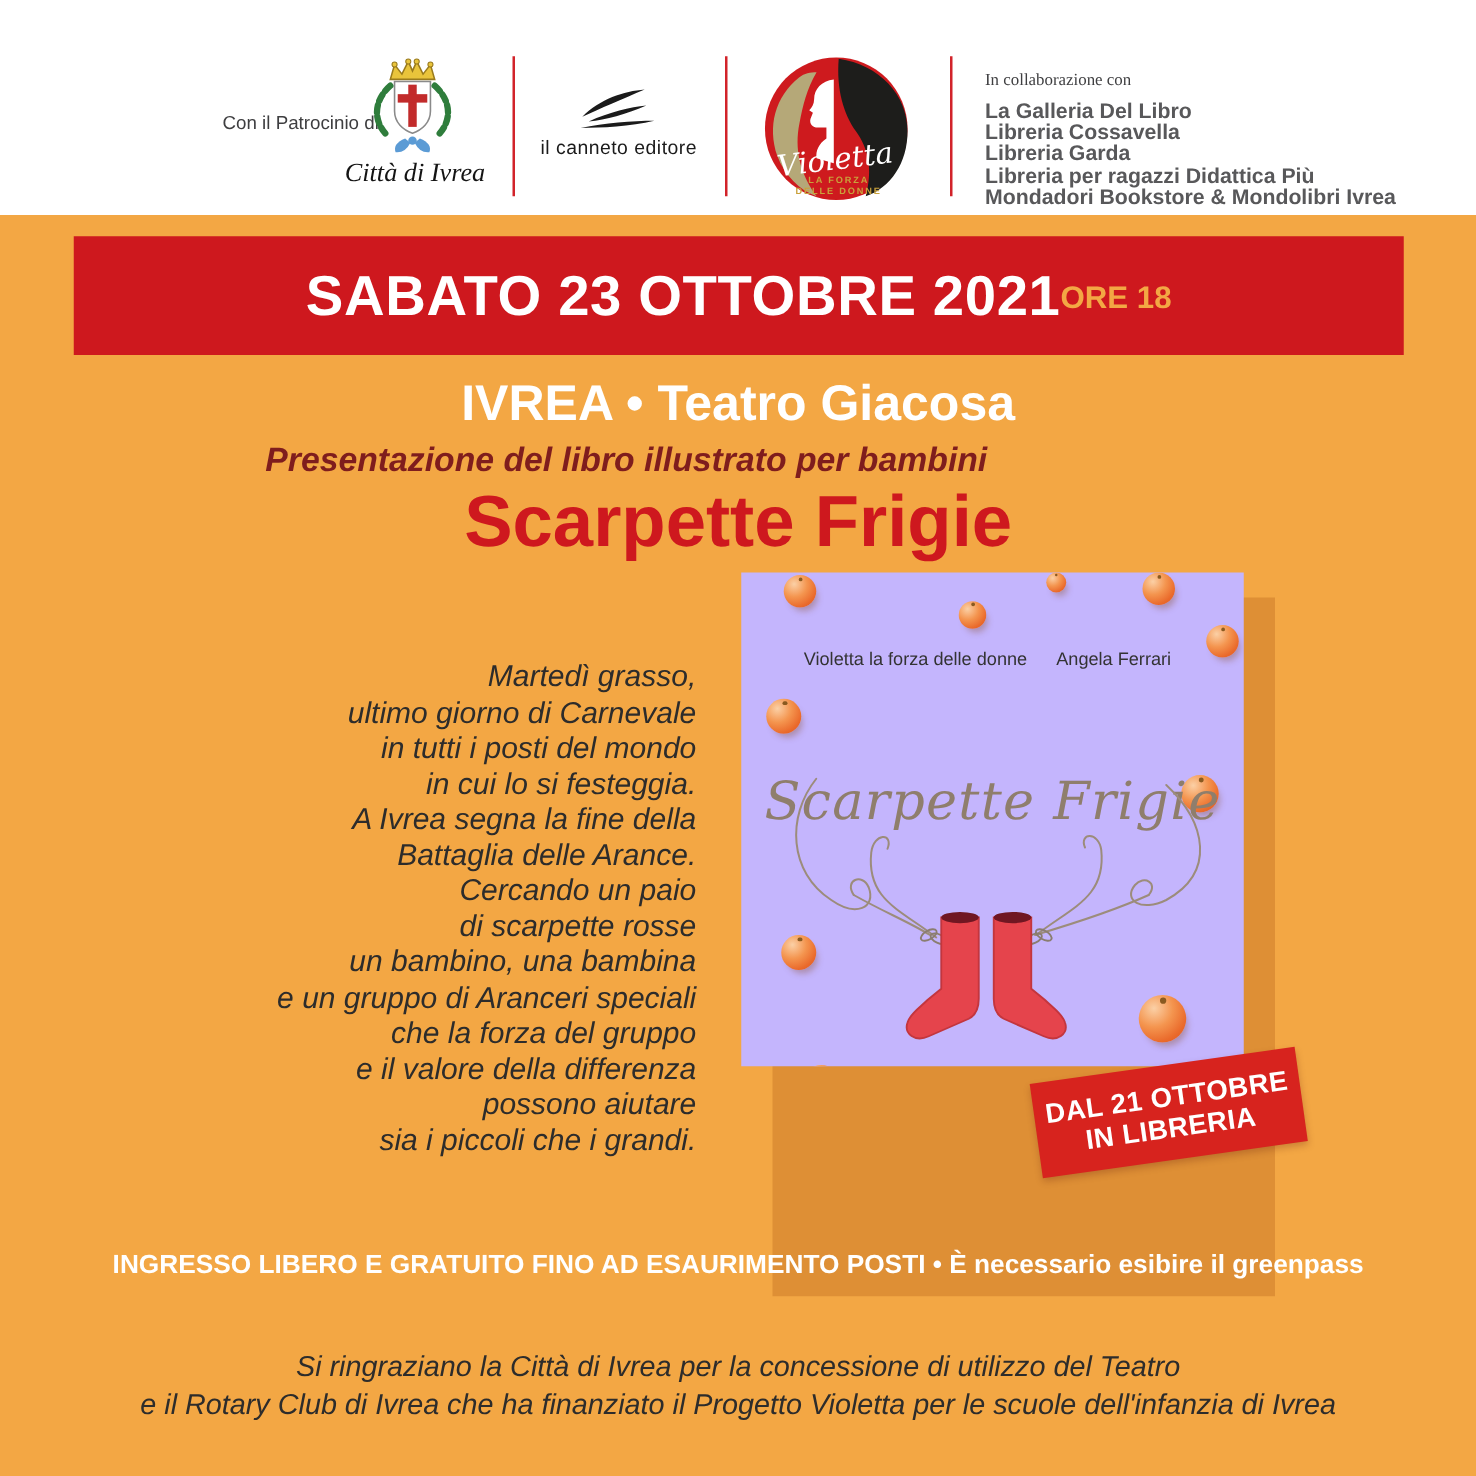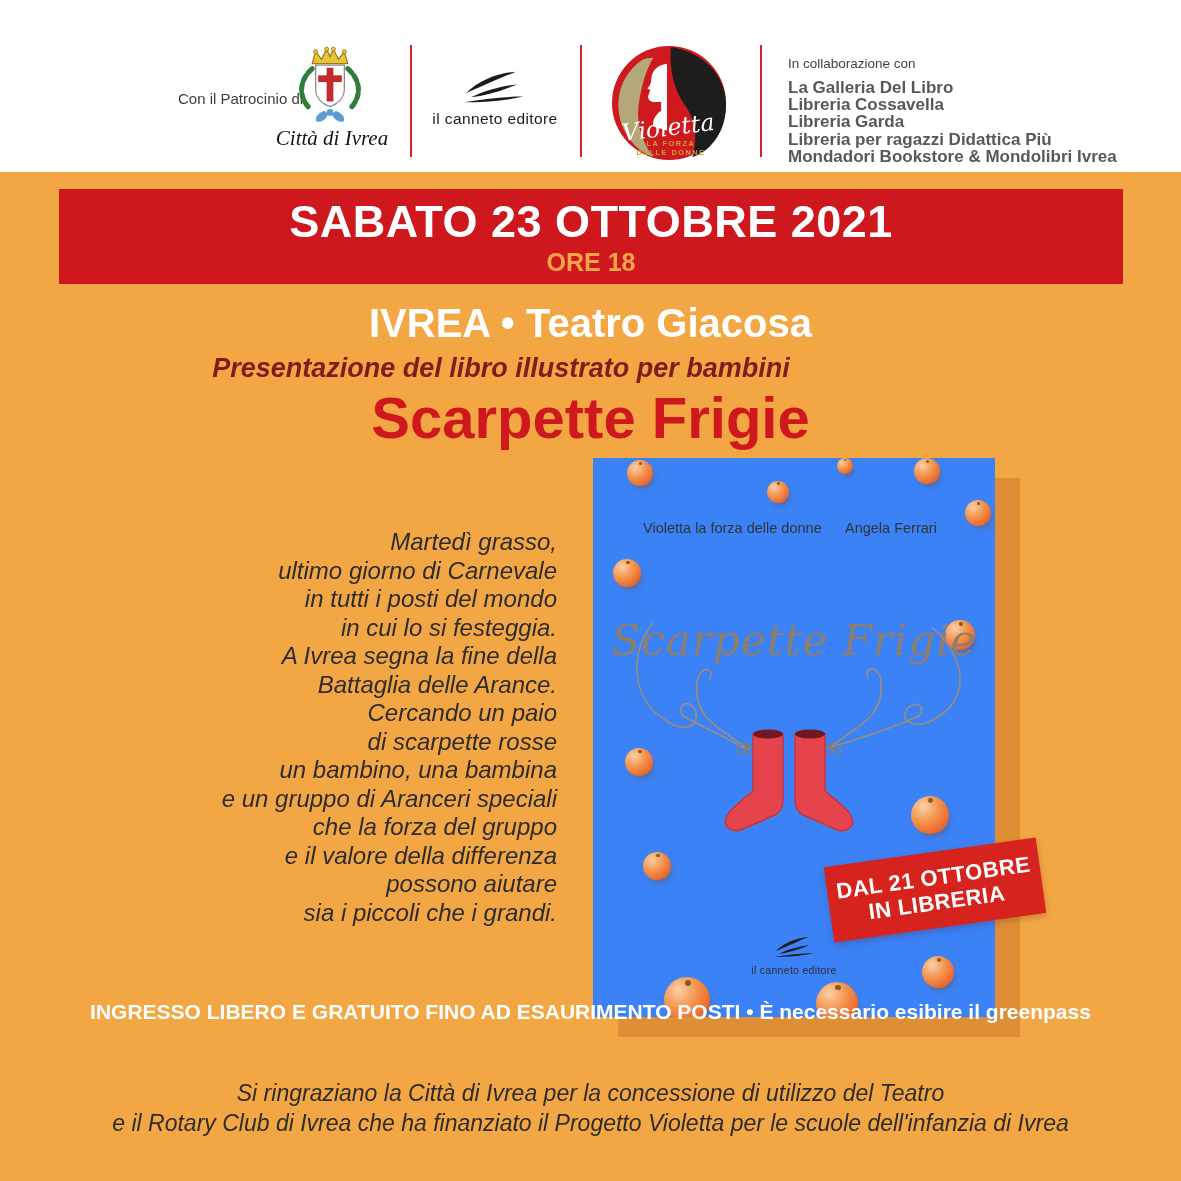--- a/index.html
+++ b/index.html
@@ -11,40 +11,40 @@
   .crest{position:absolute;left:292px;top:46px;}
   .pat-city{position:absolute;left:262px;top:126px;width:140px;text-align:center;
             font-family:"Liberation Serif",serif;font-style:italic;font-size:21px;color:#141414;}
   .vdiv{position:absolute;top:45px;width:2px;height:112px;background:#D2232A;}
   .d1{left:410px;} .d2{left:580px;} .d3{left:760px;}
   .canneto-swoosh{position:absolute;left:462px;top:70px;}
   .canneto-label{position:absolute;left:420px;top:110px;width:150px;text-align:center;
                  font-size:15.5px;color:#1b1b1b;letter-spacing:.4px;}
   .violetta{position:absolute;left:610px;top:44px;}
   .collab{position:absolute;left:788px;top:56px;}
-  .collab-intro{font-size:13.5px;color:#3F3F41;font-weight:500;margin-bottom:8px;}
+  .collab-intro{font-size:13.5px;color:#3F3F41;font-weight:500;margin-bottom:8px;font-family:Liberation Serif, serif;}
   .partner{font-size:17px;font-weight:700;color:#58585A;line-height:17.2px;}
   
   .banner{position:absolute;left:59px;top:189px;width:1064px;height:95px;background:#CE181E;
-          display:flex;flex-direction:column;align-items:center;justify-content:center;}
+          display:flex;flex-direction:row;align-items:center;justify-content:center;}
   .banner-date{color:#ffffff;font-weight:700;font-size:45px;letter-spacing:.5px;line-height:48px;}
   .banner-time{color:#F3A744;font-weight:700;font-size:25px;line-height:28px;margin-top:2px;}
   
   .venue{position:absolute;left:0;top:301px;width:1181px;text-align:center;
          color:#ffffff;font-weight:700;font-size:40px;}
   .subtitle{position:absolute;left:0;top:353px;width:1002px;text-align:center;
             color:#7f1d1d;font-weight:700;font-style:italic;font-size:27px;}
   .book-title{position:absolute;left:0;top:384px;width:1181px;text-align:center;
               color:#CE181E;font-weight:700;font-size:58px;}
   
   .description{position:absolute;left:57px;top:528px;width:500px;text-align:right;
                font-style:italic;font-size:24px;line-height:28.5px;color:#2D2C2B;}
   
   .cover-shadow{position:absolute;left:618px;top:478px;width:402px;height:559px;background:#DE8F35;}
-  .cover{position:absolute;left:593px;top:458px;width:402px;height:559px;background:#3b82f6;overflow:hidden;}
+  .cover{position:absolute;left:593px;top:458px;width:402px;height:395px;background:#c4b5fd;overflow:hidden;}
   .cover-series{position:absolute;left:50px;top:62px;font-size:14.5px;color:#333;}
   .cover-author{position:absolute;left:252px;top:62px;font-size:14.5px;color:#333;}
   .orange{position:absolute;border-radius:50%;
           background:radial-gradient(circle at 32% 28%, #FBD0A6, #F4954F 40%, #EA6A2B 72%, #D8571F 100%);
           box-shadow:3px 5px 5px -2px rgba(130,70,25,.35);}
   .orange::after{content:'';position:absolute;width:13%;height:13%;left:46%;top:6%;
                  background:#8a5a20;border-radius:50%;}
   .cover-art{position:absolute;left:0;top:0;}
   .cover-publisher{position:absolute;left:0;top:478px;width:402px;text-align:center;}
   .cover-publisher .mini-label{font-size:10.5px;color:#2E2E2E;letter-spacing:.3px;margin-top:2px;}

